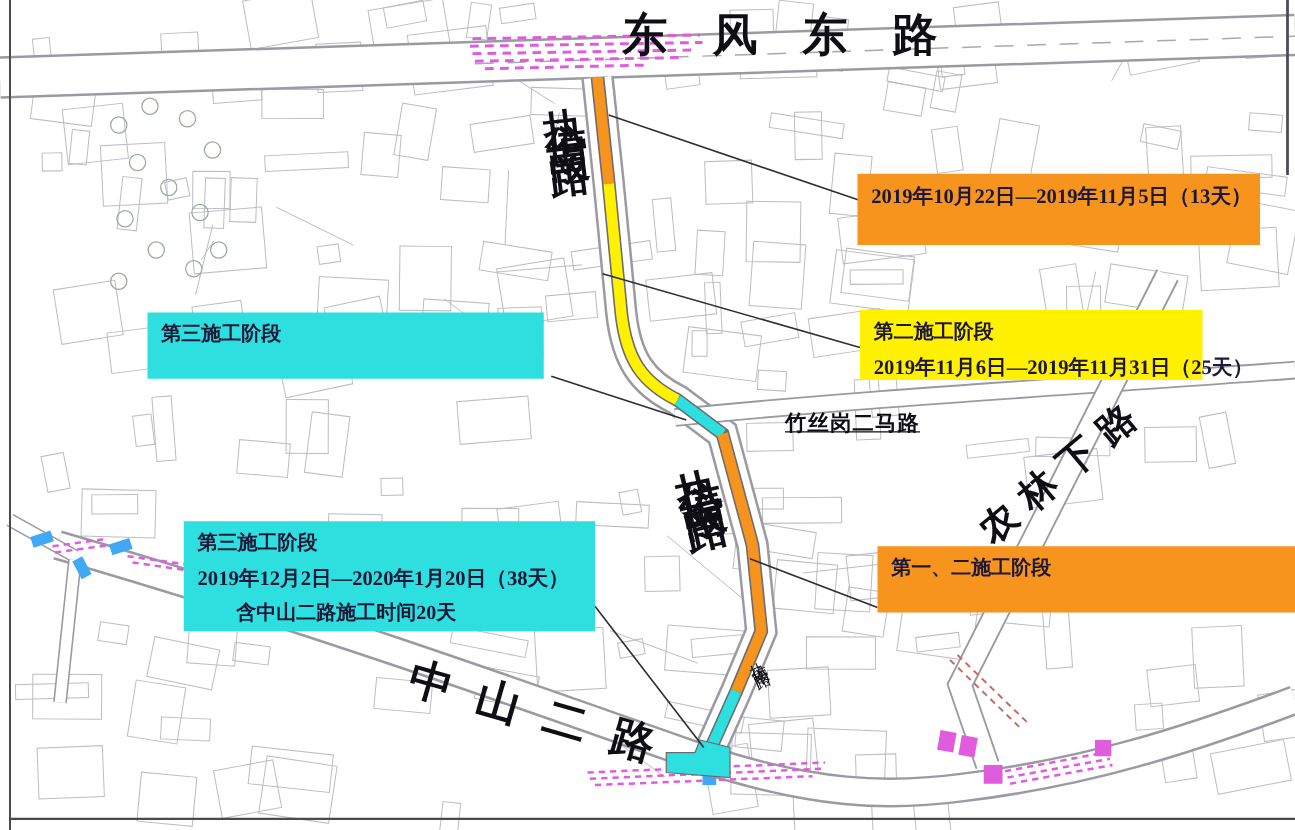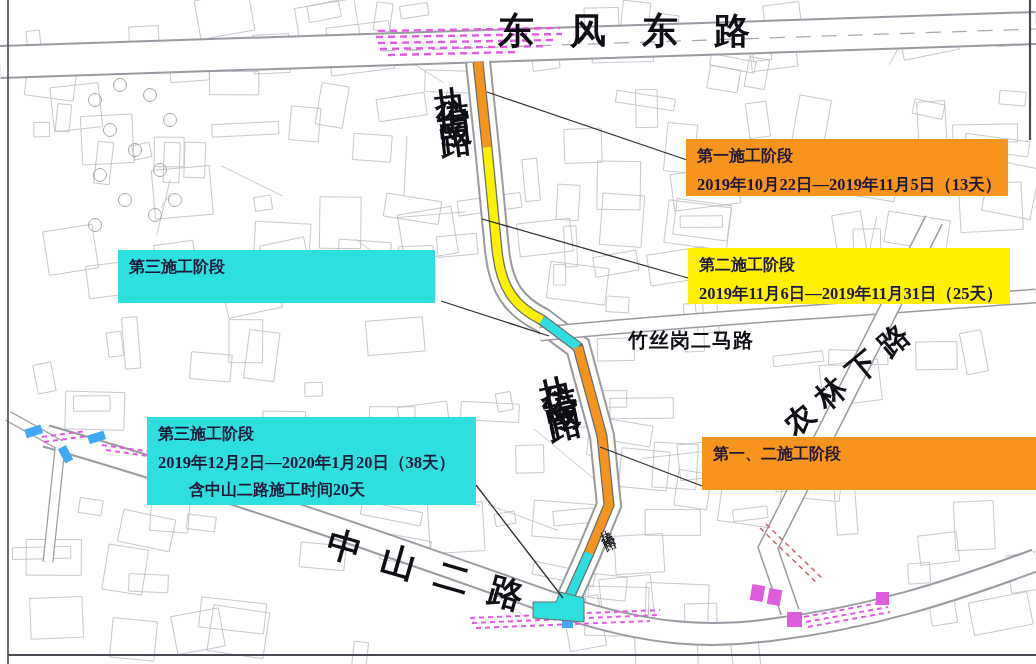--- a/index.html
+++ b/index.html
@@ -327,40 +327,39 @@
       <line x1="600" y1="447" x2="702" y2="486"></line>
     </g>
 
     <g stroke="#4A4A52">
       <line x1="8" y1="0" x2="8" y2="664" stroke-width="1.6"></line>
       <line x1="8" y1="655" x2="1036" y2="655" stroke-width="1.8"></line>
       <line x1="1030" y1="0" x2="1030" y2="140" stroke-width="2.2"></line>
     </g>
   </svg>
 
-  <div class="street" style="left:498px;top:13px;font-size:36px;letter-spacing:36px;">东风东路</div>
+  <div class="street" style="left:498px;top:13px;font-size:36px;letter-spacing:36px;font-family:Liberation Mono, monospace;">东风东路</div>
 
   <div class="street v" style="left:430px;top:60px;font-size:33px;letter-spacing:13px;transform:rotate(-7deg);transform-origin:top center;">执信南路</div>
 
-  <div class="street" style="left:628px;top:330px;font-size:20px;letter-spacing:1px;">竹丝岗二马路</div>
+  <div class="street" style="left:628px;top:330px;font-size:17px;letter-spacing:1px;text-decoration:underline;">竹丝岗二马路</div>
 
   <div class="street v" style="left:530px;top:348px;font-size:35px;letter-spacing:11px;transform:rotate(-13deg);transform-origin:top center;">执信南路</div>
 
   <div class="street v" style="left:593px;top:521px;font-size:13px;letter-spacing:3px;transform:rotate(-24deg);transform-origin:top center;font-weight:400;">执信南路</div>
 
   <div class="street" style="left:788px;top:414px;font-size:30px;letter-spacing:11px;transform:rotate(-40deg);transform-origin:left center;">农林下路</div>
 
   <div class="street" style="left:328px;top:524px;font-size:35px;letter-spacing:21px;transform:rotate(16deg);transform-origin:left center;">中山二路</div>
 
   <div class="box" style="left: 686px; top: 139px; width: 322px; height: 57px; background: rgb(247, 148, 30);">
-    <div class="l1">第一施工阶段</div>
     <div class="l2">2019年10月22日—2019年11月5日（13天）</div>
   </div>
 
-  <div class="box" style="left: 688px; top: 248px; width: 322px; height: 56px; background: rgb(255, 241, 0);">
+  <div class="box" style="left: 688px; top: 248px; width: 274px; height: 56px; background: rgb(255, 241, 0);">
     <div class="l1">第二施工阶段</div>
     <div class="l2">2019年11月6日—2019年11月31日（25天）</div>
   </div>
 
   <div class="box" style="left: 118px; top: 250px; width: 317px; height: 53px; background: rgb(46, 223, 223);">
     <div class="l1">第三施工阶段</div>
   </div>
 
   <div class="box" style="left: 147px; top: 417px; width: 329px; height: 88px; background: rgb(46, 223, 223);">
     <div class="l1">第三施工阶段</div>

